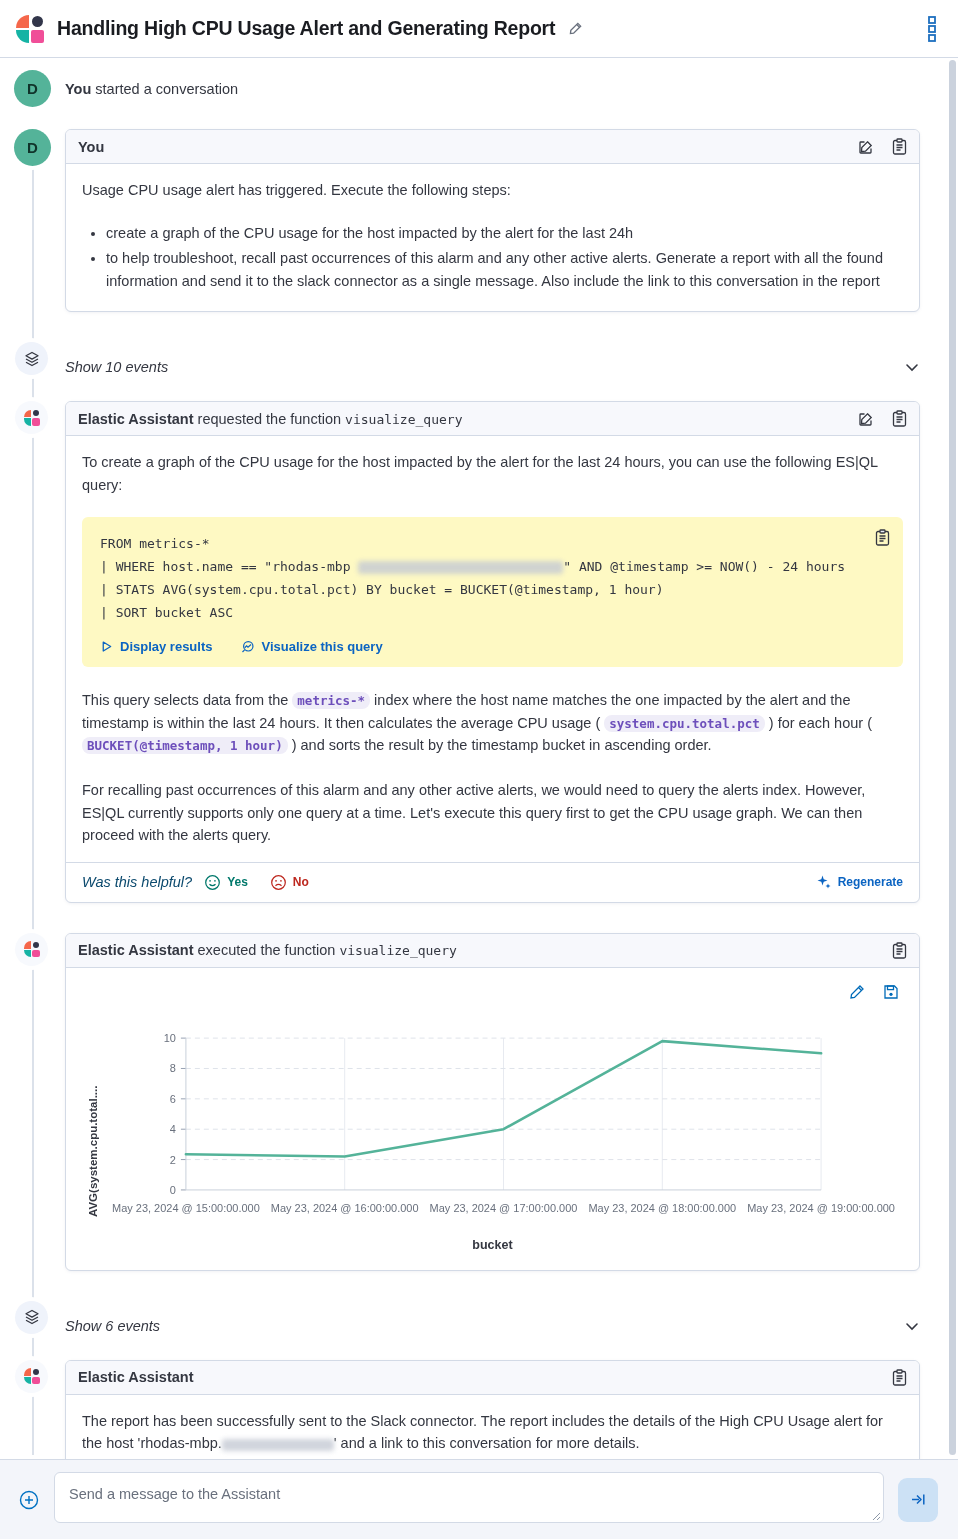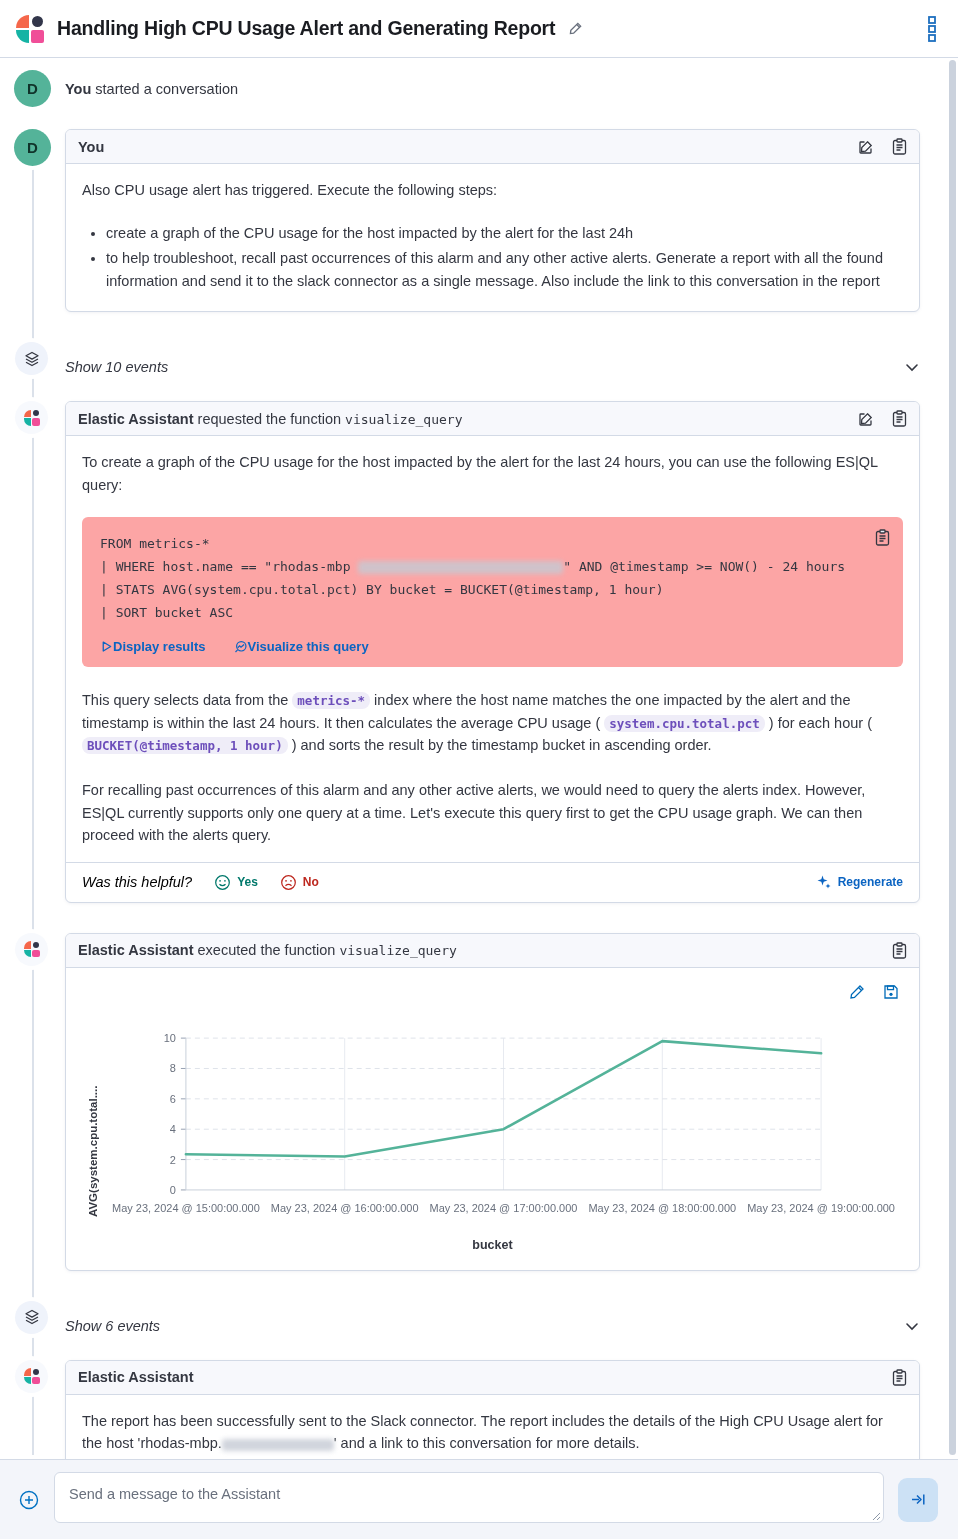--- a/index.html
+++ b/index.html
@@ -88,32 +88,32 @@
   .icon-btn { background:none; border:none; padding:0; cursor:pointer; color:#343741; display:flex; align-items:center; }
   .icon-btn.blue { color:#006bb8; }
 
   .panel-body { padding:15px 16px; font-size:14.5px; line-height:1.56; }
   .panel-body p { margin:0; }
   .panel-body ul { margin:20px 0 4px; padding-left:24px; }
   .panel-body li { margin-bottom:3px; }
 
   .codeblock {
     position:relative;
-    background:#fca5a5; border-radius:6px;
+    background:#fef9c3; border-radius:6px;
     margin:20px 0 8px;
     padding:15px 18px 13px;
     font-family:"DejaVu Sans Mono", monospace;
     font-size:13px; line-height:1.78; color:#343741;
   }
   .codeblock .code-line { white-space:pre; }
   .codeblock .copy-float { position:absolute; top:12px; right:13px; }
   .code-links { display:flex; gap:28px; margin-top:15px; }
   .code-link {
     background:none; border:none; padding:0; cursor:pointer;
-    display:flex; align-items:center; 
+    display:flex; align-items:center; gap:7px;
     font-family:"Liberation Sans", sans-serif;
     font-size:13px; font-weight:600; color:#0b64c2;
   }
 
   .redacted {
     display:inline-block; vertical-align:middle;
     height:13px; border-radius:3px;
     background:#c5cad4; filter:blur(2.5px); opacity:.8;
   }
   .redacted.w-code { width:205px; }
@@ -126,21 +126,21 @@
     border-radius:8px; padding:1px 5px;
   }
   .para-gap { margin-top:22px !important; }
 
   .helpful-bar {
     border-top:1px solid #d3dae6;
     padding:11px 16px;
     display:flex; align-items:center; gap:12px;
     font-size:14.5px;
   }
-  .helpful-q { font-style:italic; color:#000000; margin-right:10px; }
+  .helpful-q { font-style:italic; color:#0c4a6e; }
   .pill-btn { background:none; border:none; padding:0; cursor:pointer; display:flex; align-items:center; gap:6px; font-size:12px; font-weight:600; }
   .pill-yes { color:#00786b; margin-right:10px; }
   .pill-no  { color:#bd271e; }
   .regen-btn { margin-left:auto; color:#0b64c2; }
 
   
   .chart-body { padding:10px 18px 18px; }
   .chart-actions { display:flex; justify-content:flex-end; gap:18px; padding:6px 2px 2px; }
   .chart-flex { display:flex; align-items:stretch; margin-top:24px; }
   .ylab {
@@ -244,21 +244,21 @@
               <button class="icon-btn">
                   <svg width="15" height="17" viewBox="0 0 15 17" fill="none" stroke="currentColor" stroke-width="1.3">
                     <rect x="1.5" y="2.5" width="12" height="13.5" rx="1.5"></rect>
                     <rect x="5" y="1" width="5" height="3" rx="0.8" fill="#fff"></rect>
                     <path d="M4.5 7 H10.5 M4.5 9.5 H10.5 M4.5 12 H8.5"></path>
                   </svg>
                 </button>
             </div>
           </div>
           <div class="panel-body">
-            <p>Also CPU usage alert has triggered. Execute the following steps:</p>
+            <p>Usage CPU usage alert has triggered. Execute the following steps:</p>
             <ul>
               <li>create a graph of the CPU usage for the host impacted by the alert for the last 24h</li>
               <li>to help troubleshoot, recall past occurrences of this alarm and any other active alerts. Generate a report with all the found information and send it to the slack connector as a single message. Also include the link to this conversation in the report</li>
             </ul>
           </div>
         </section>
       </div>
     </div>
 
     <div class="row row-event">

